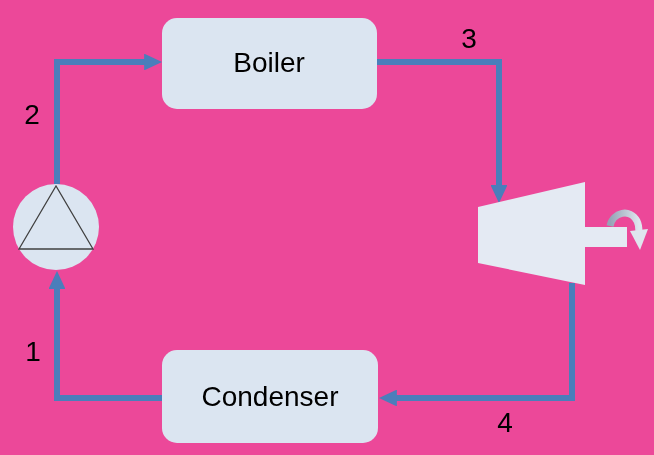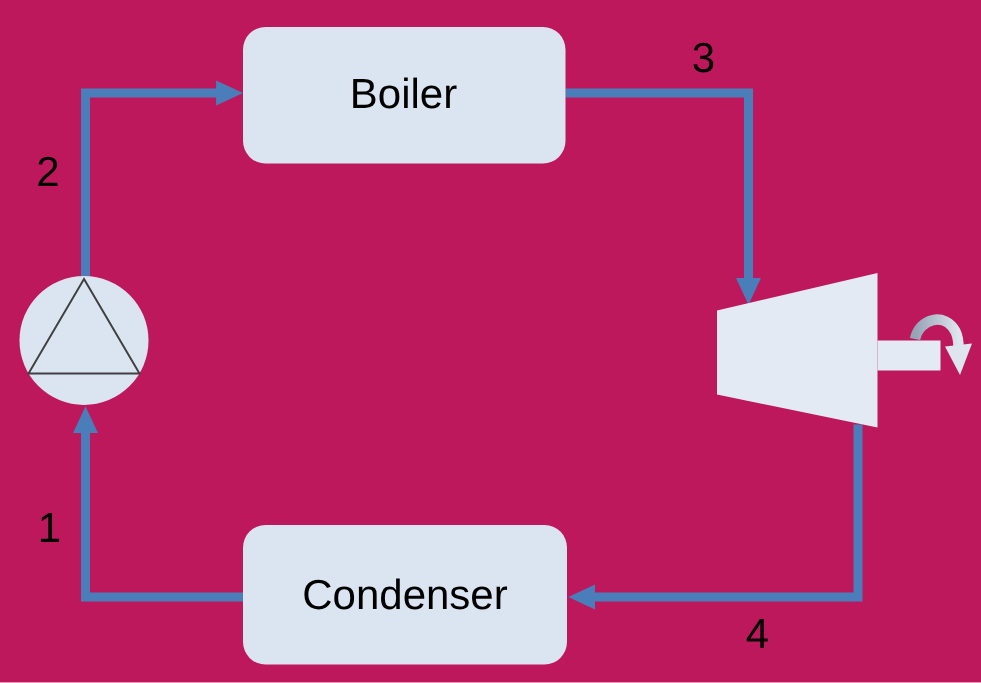--- a/index.html
+++ b/index.html
@@ -7,21 +7,21 @@
     padding: 0;
     background: #ffffff;
     width: 654px;
     height: 455px;
     overflow: hidden;
   }
   .stage {
     position: relative;
     width: 654px;
     height: 455px;
-    background: #be185d;
+    background: #ec4899;
   }
   svg {
     display: block;
   }
   .node-label {
     font-family: "Liberation Sans", "DejaVu Sans", sans-serif;
     font-size: 28px;
     font-weight: 400;
   }
   .stream-label {

